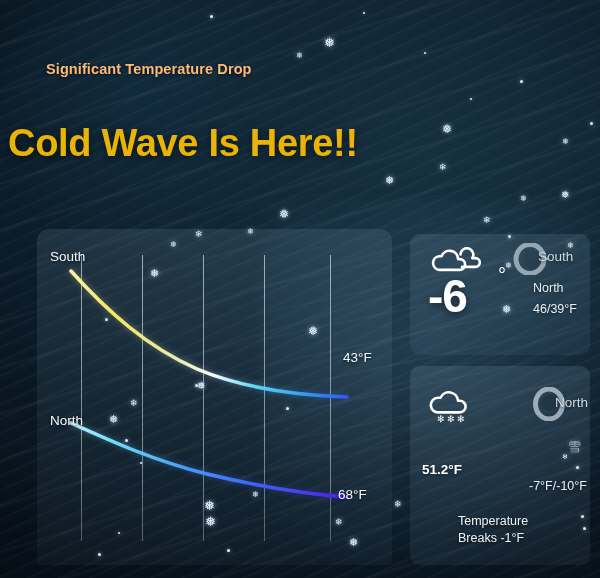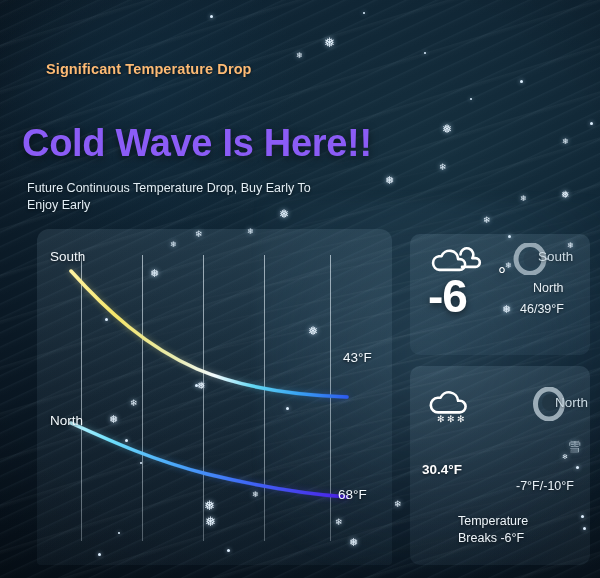--- a/index.html
+++ b/index.html
@@ -75,23 +75,23 @@
     box-shadow:0 0 4px rgba(200,230,255,.8);}
 
   
   .kicker{
     position:absolute;left:26px;top:61px;
     font-size:14.5px;font-weight:bold;color:#fdba74;letter-spacing:.1px;
     text-shadow:0 1px 3px rgba(0,0,0,.6);
     margin-left:20px;
   }
   .headline{
-    position:absolute;left:22px;top:124px;
+    position:absolute;left:8px;top:124px;
     font-size:38px;font-weight:bold;letter-spacing:-.3px;
-    color:#8b5cf6;
+    color:#eab308;
     text-shadow:0 2px 8px rgba(0,0,0,.55);
     line-height:1;
   }
   .subline{
     position:absolute;left:27px;top:180px;width:310px;
     font-size:12.5px;color:#e3eef5;line-height:1.32;
     text-shadow:0 1px 3px rgba(0,0,0,.55);
   }
 
   
@@ -140,20 +140,21 @@
     text-shadow:0 1px 3px rgba(0,0,0,.5);
   }
   .ghost-circle{position:absolute;}
   .cond-text{
     position:absolute;font-size:12.5px;color:#e6eef4;
     text-shadow:0 1px 3px rgba(0,0,0,.5);
   }
   .range-text{
     position:absolute;font-size:12.5px;color:#eaf2f8;
     text-shadow:0 1px 3px rgba(0,0,0,.5);
+    margin-left:13px;
   }
   .foot-text{
     position:absolute;font-size:12.5px;color:#eef5fa;line-height:1.35;
     text-shadow:0 1px 3px rgba(0,0,0,.55);
   }
   .mid-temp{
     position:absolute;font-size:13.5px;font-weight:bold;color:#ffffff;
     text-shadow:0 1px 3px rgba(0,0,0,.55);
   }
   .cjk-glyph{
@@ -194,21 +195,20 @@
     <span class="dot" style="left:520px;top:80px;width:3px;height:3px;"></span>
     <span class="dot" style="left:470px;top:98px;width:2px;height:2px;"></span>
     <span class="dot" style="left:590px;top:122px;width:3px;height:3px;"></span>
     <span class="dot" style="left:424px;top:52px;width:2px;height:2px;"></span>
     <span class="dot" style="left:508px;top:235px;width:3px;height:3px;"></span>
     <span class="dot" style="left:546px;top:258px;width:2px;height:2px;"></span>
   </div>
 
   <div class="kicker">Significant Temperature Drop</div>
   <div class="headline">Cold Wave Is Here!!</div>
-  <div class="subline">Future Continuous Temperature Drop, Buy Early To Enjoy Early</div>
 
   <div class="chart-panel">
     <div class="chart-inner">
 
       <div class="gridline" style="left:44px;"></div>
       <div class="gridline" style="left:105px;"></div>
       <div class="gridline" style="left:166px;"></div>
       <div class="gridline" style="left:227px;"></div>
       <div class="gridline" style="left:293px;"></div>
 
@@ -318,24 +318,24 @@
     <span class="ghost-circle" style="left:122px;top:21px;">
       <svg width="34" height="34" viewBox="0 0 34 34">
         <ellipse cx="17" cy="17" rx="13.5" ry="15" fill="none" stroke="rgba(228,240,248,.62)" stroke-width="5"></ellipse>
         <ellipse cx="18" cy="15.5" rx="8" ry="8.5" fill="rgba(32,52,66,.75)"></ellipse>
       </svg>
     </span>
     <span class="region-name" style="left:145px;top:29px;">North</span>
 
     <span class="cjk-glyph" style="left:158px;top:72px;">雪</span>
 
-    <span class="mid-temp" style="left:12px;top:96px;">30.4°F</span>
+    <span class="mid-temp" style="left:12px;top:96px;">51.2°F</span>
     <span class="range-text" style="left:106px;top:113px;">-7°F/-10°F</span>
 
-    <span class="foot-text" style="left:48px;top:147px;width:105px;">Temperature Breaks -6°F</span>
+    <span class="foot-text" style="left:48px;top:147px;width:105px;">Temperature Breaks -1°F</span>
 
     <span class="dot" style="left:166px;top:100px;width:3px;height:3px;"></span>
     <span class="dot" style="left:171px;top:149px;width:3px;height:3px;"></span>
     <span class="flake" style="left:152px;top:87px;font-size:7px;">❄</span>
   </div>
 
   <div>
     <span class="flake" style="left:205px;top:515px;font-size:13px;">❅</span>
     <span class="flake" style="left:349px;top:537px;font-size:11px;">❅</span>
     <span class="flake" style="left:394px;top:500px;font-size:9px;">❄</span>

